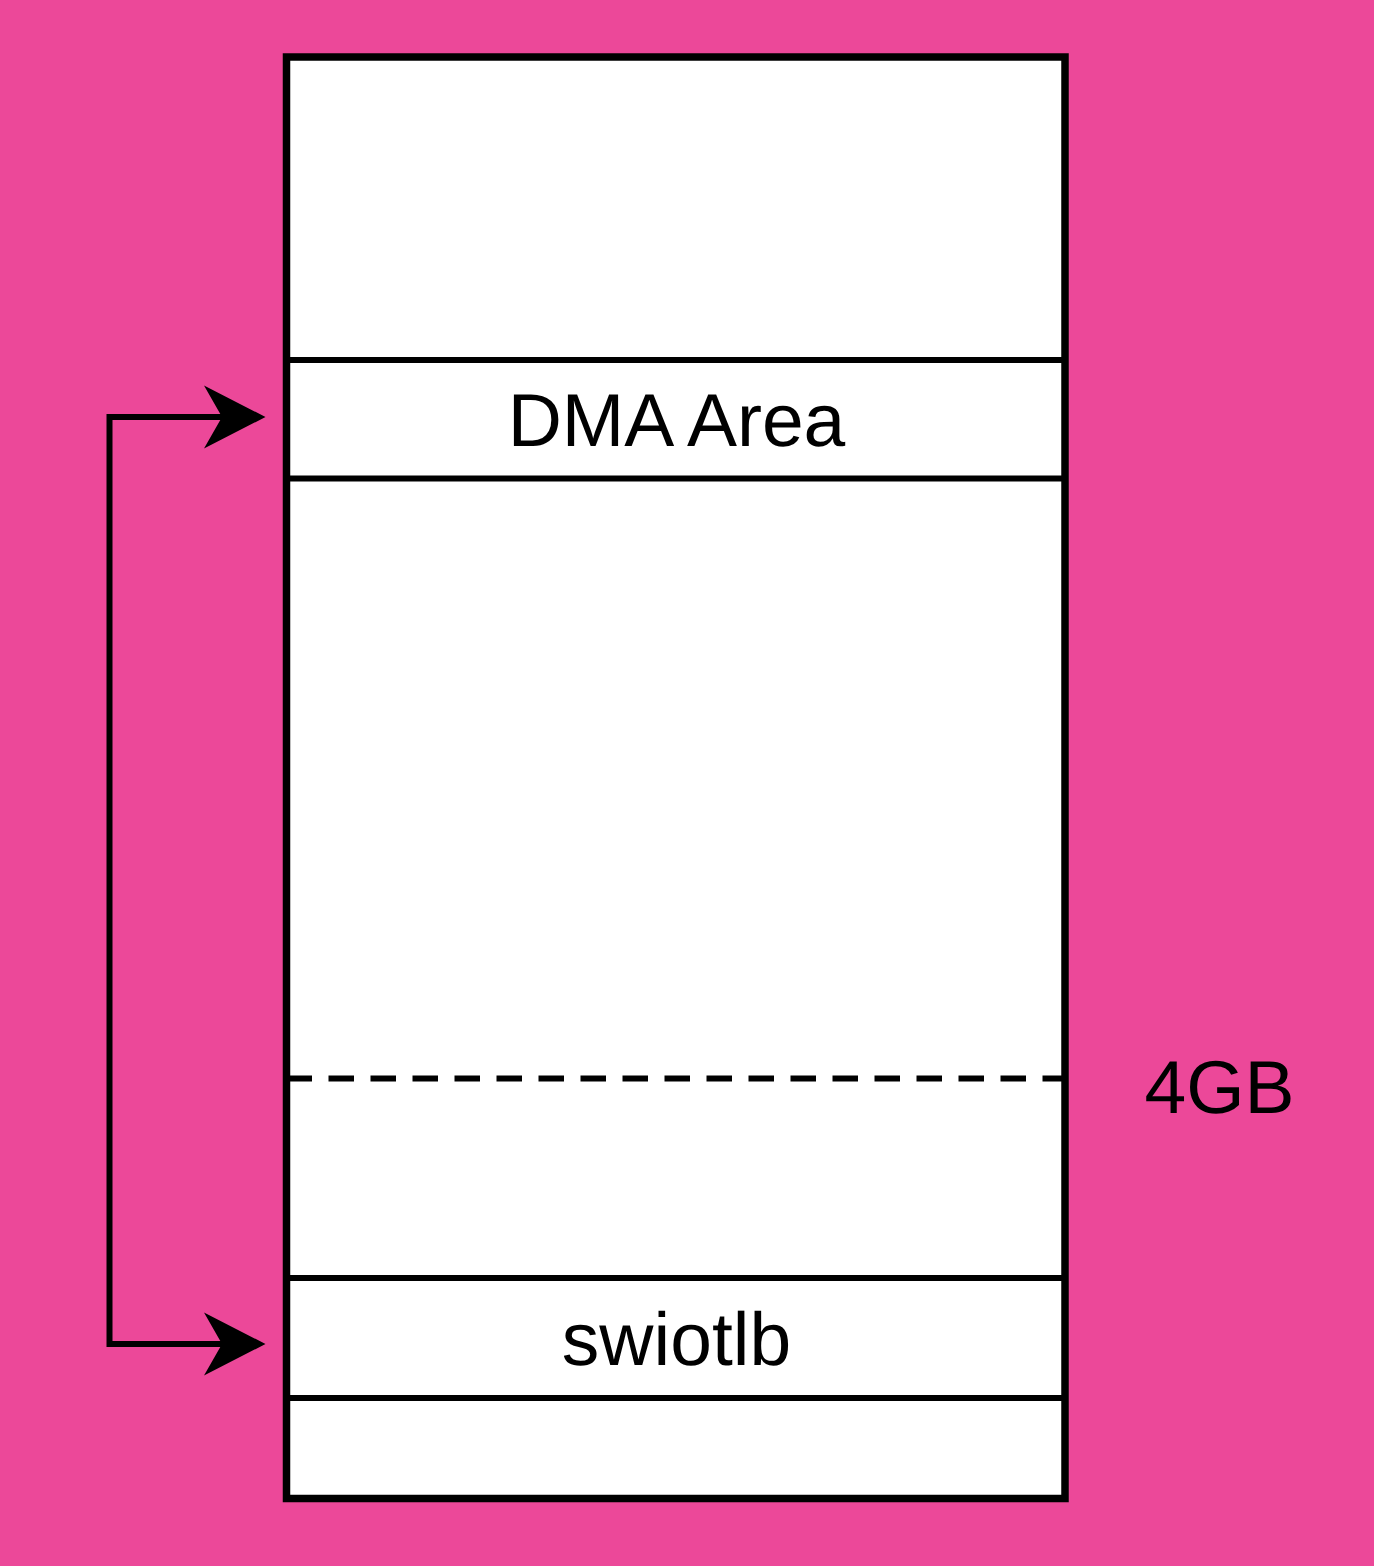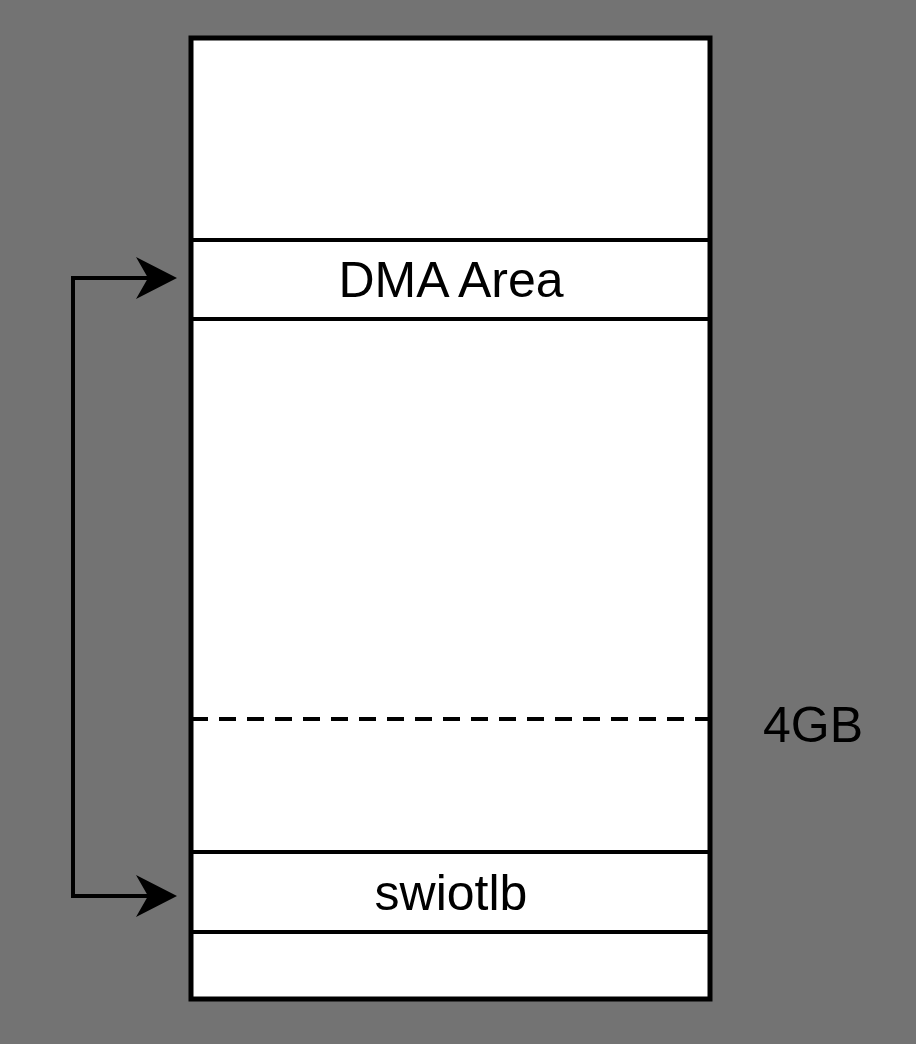--- a/index.html
+++ b/index.html
@@ -7,21 +7,21 @@
     padding: 0;
     background: #ffffff;
     width: 916px;
     height: 1044px;
     overflow: hidden;
   }
   .diagram-stage {
     position: relative;
     width: 916px;
     height: 1044px;
-    background: #737373;
+    background: #ec4899;
   }
   svg {
     display: block;
   }
   .diagram-label {
     font-family: "Liberation Sans", sans-serif;
     font-size: 50px;
     fill: #000000;
   }
   .box-stroke {

